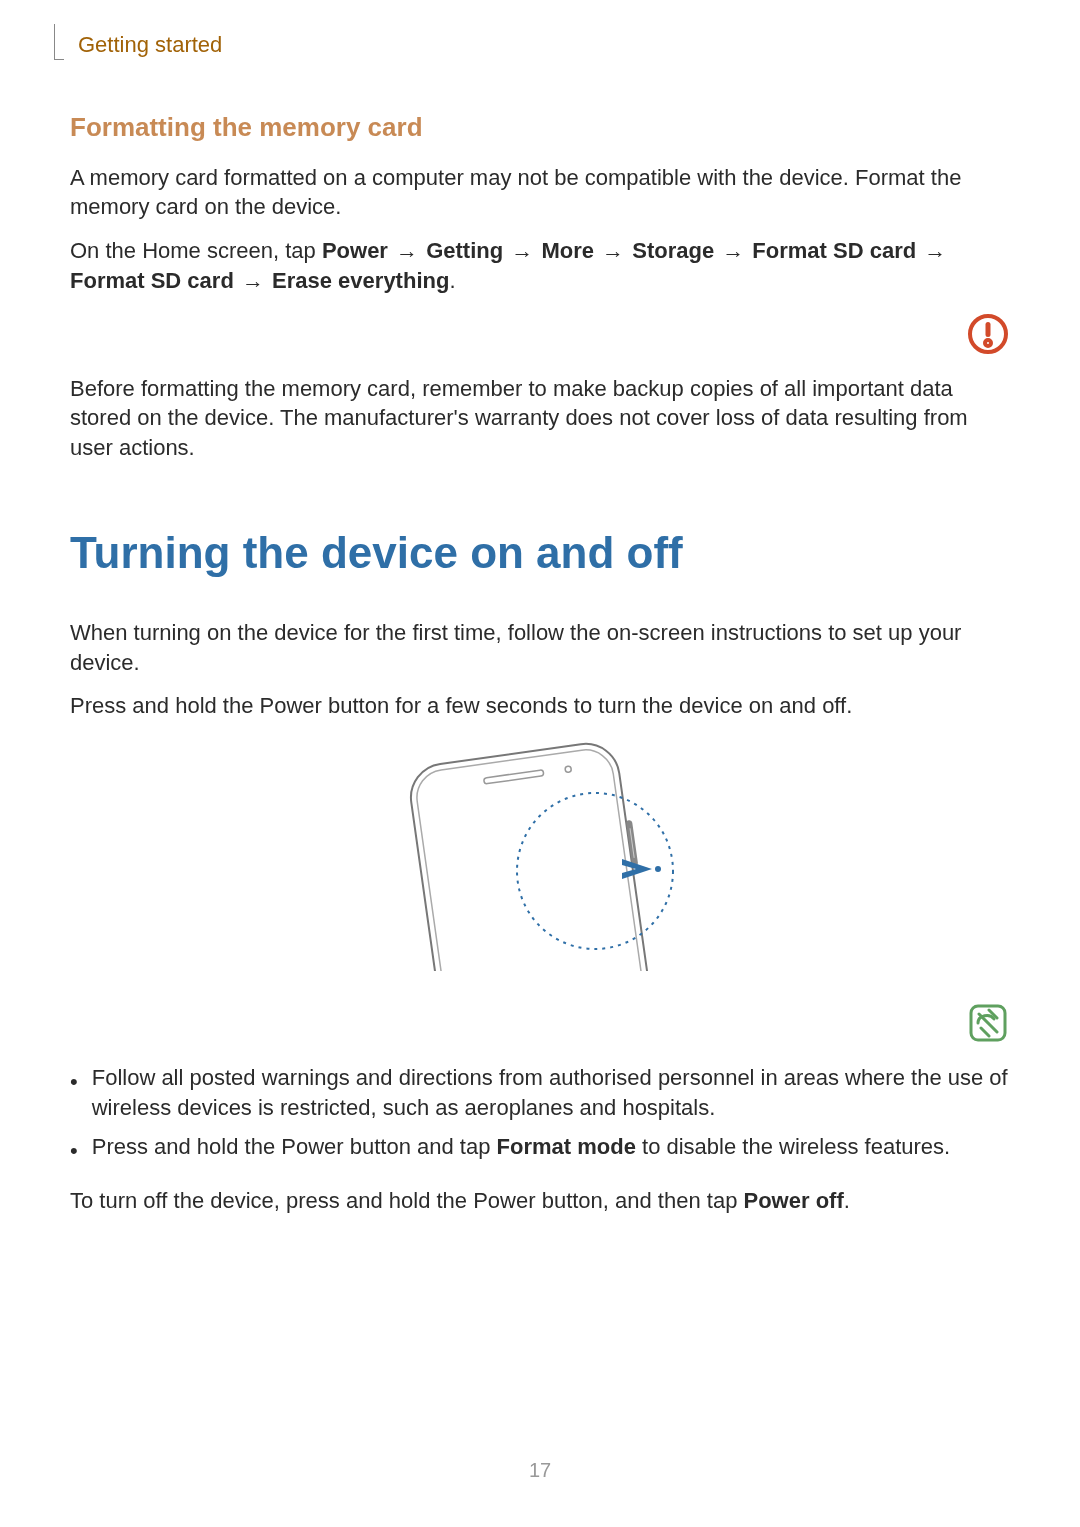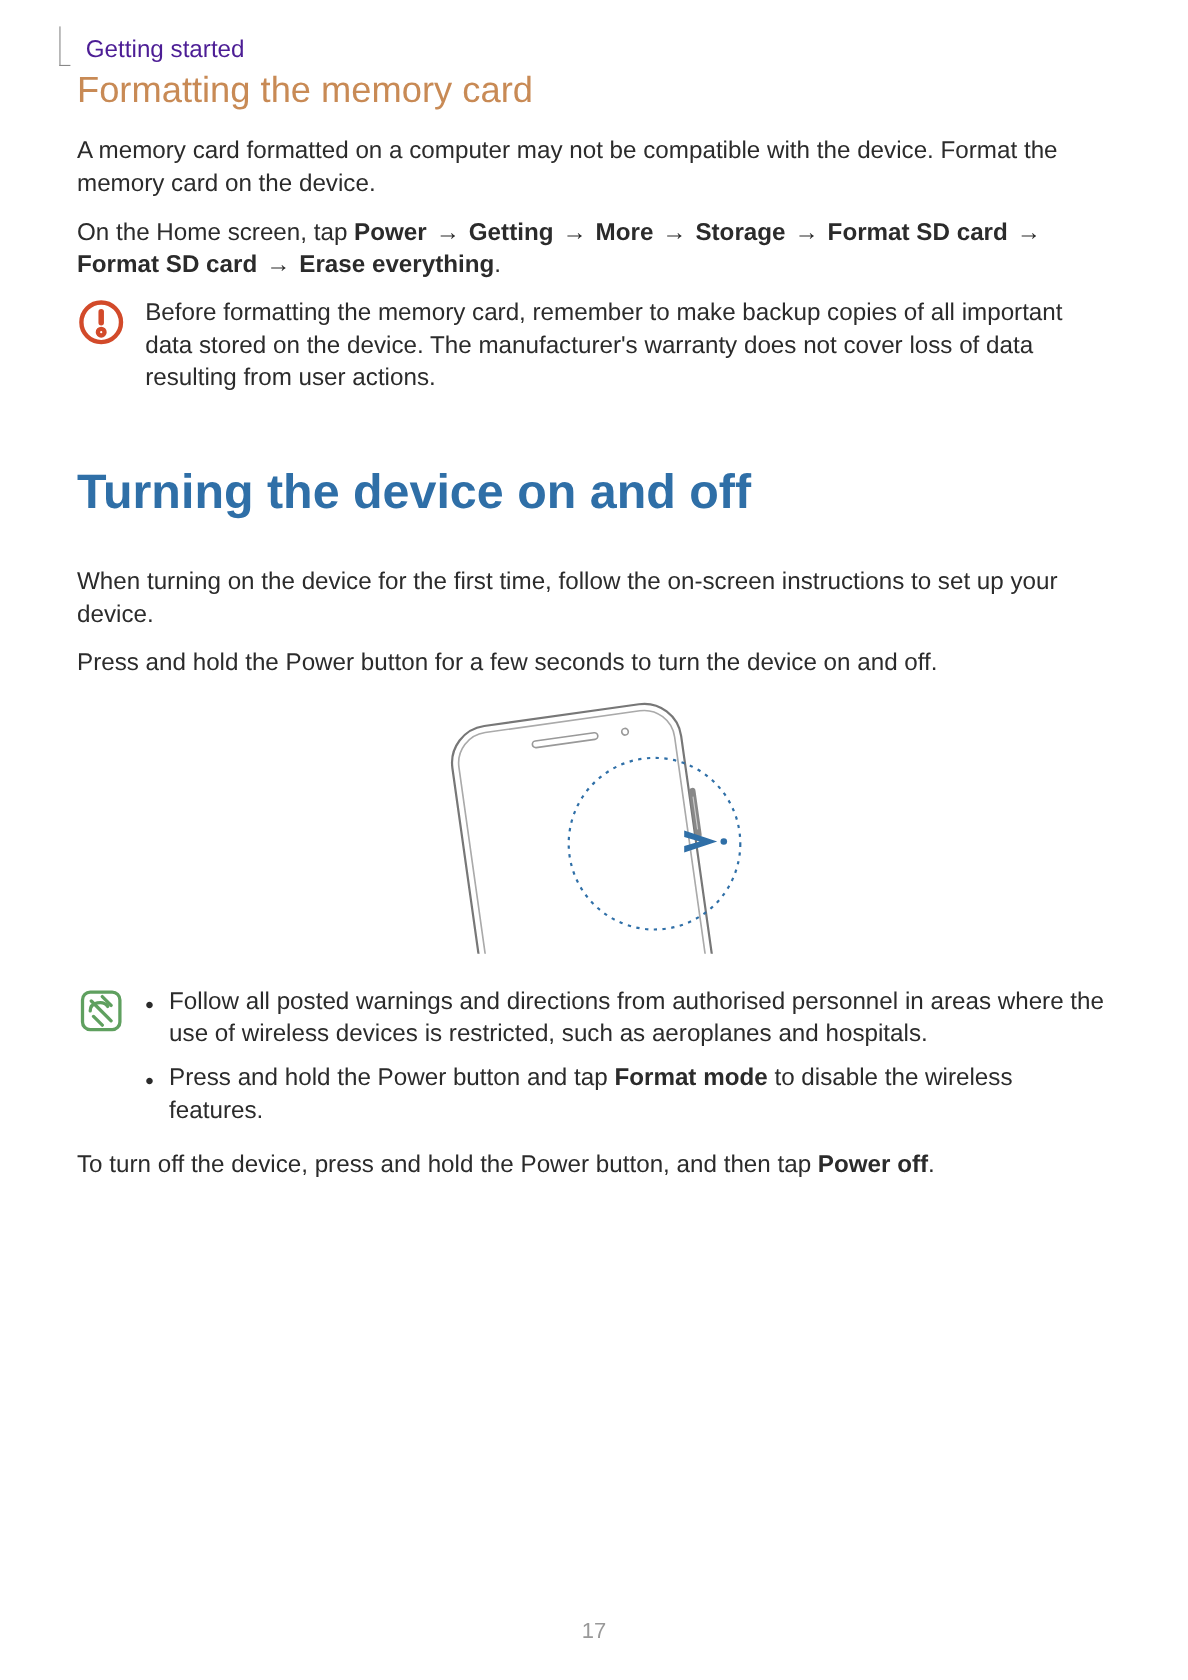--- a/index.html
+++ b/index.html
@@ -17,66 +17,68 @@
   .tick {
     position: absolute;
     top: 24px;
     left: 54px;
     width: 10px;
     height: 36px;
     border-left: 1.5px solid #888;
     border-bottom: 1.5px solid #888;
   }
   .header {
-    color: #4c1d95;
+    color: #a16207;
     font-size: 22px;
     margin-left: 8px;
+    margin-bottom: 50px;
   }
   h2 {
     color: #c88a55;
-    font-weight: 400;
-    font-size: 33px;
+    font-weight: 700;
+    font-size: 26px;
     margin-bottom: 18px;
   }
   h1 {
     color: #2f6fa7;
     font-weight: 700;
     font-size: 44px;
     margin-top: 60px;
     margin-bottom: 36px;
   }
   p { margin-bottom: 14px; }
   .bold { font-weight: 700; }
   .arrow { padding: 0 2px; }
   .callout {
     display: flex;
     gap: 18px;
     margin: 8px 0 10px 0;
-    align-items: flex-start;
+    align-items: flex-end;
+    flex-direction: column;
   }
   .callout-icon {
     flex: 0 0 44px;
     height: 44px;
     margin-top: 2px;
   }
   .callout-text { flex: 1; }
   .warn-icon svg circle { stroke:#d24a2a; stroke-width:4; fill:none; }
   .note-icon svg { }
   .figure {
     width: 100%;
     display:flex;
     justify-content:center;
     margin: 20px 0 28px 0;
   }
   .bullets { margin-left: 58px; }
   .bullets .row { display:flex; gap:14px; margin-bottom:10px; }
   .bullets .dot { flex:0 0 auto; padding-top:4px; }
   .pagenum {
     position:absolute;
-    bottom:30px;
+    bottom:43px;
     left:0; right:0;
     text-align:center;
     color:#999;
     font-size:20px;
   }
 </style>
 </head>
 <body>
 
 <div class="tick"></div>

